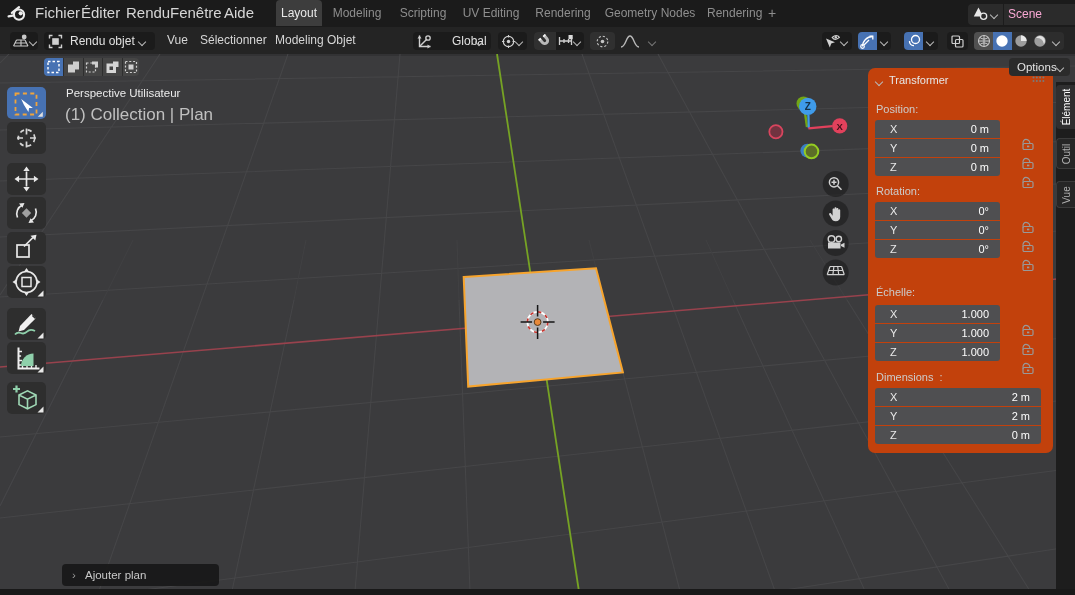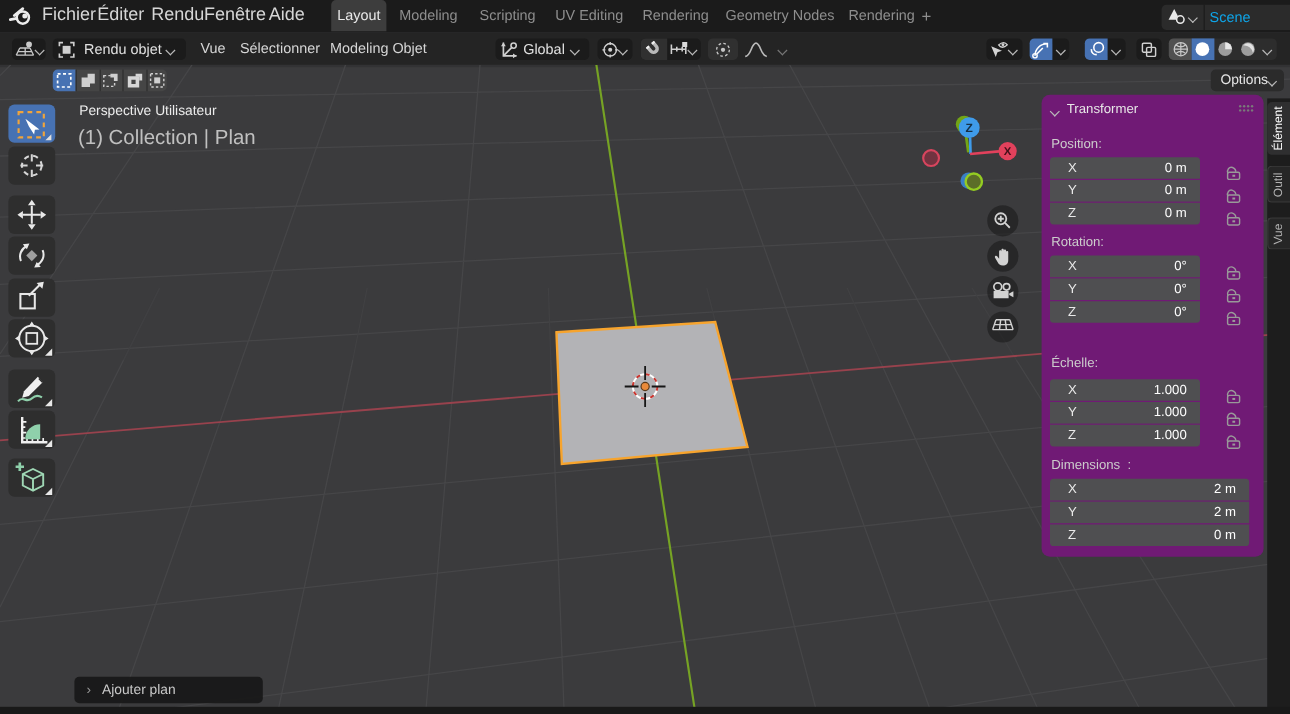--- a/index.html
+++ b/index.html
@@ -2,32 +2,32 @@
 <html><head><meta charset="utf-8"><style>
 *{margin:0;padding:0;box-sizing:border-box}
 html,body{width:1075px;height:595px;overflow:hidden;background:#3b3b3d;font-family:"Liberation Sans",sans-serif;-webkit-font-smoothing:antialiased}
 #app{position:relative;width:1075px;height:595px}
 .abs{position:absolute}
 
 #topbar{left:0;top:0;width:1075px;height:27px;background:#1b1b1b}
 .tmenu{position:absolute;top:0;height:26px;line-height:26px;font-size:15px;color:#d6d6d6}
 .wstab{position:absolute;top:0;height:26px;line-height:27px;font-size:12px;color:#8e8e8e;text-align:center}
 .wstab.act{color:#e9e9e9;background:#3d3d3d;border-radius:4px 4px 0 0}
-#scenew{position:absolute;right:0;top:4px;width:107px;height:21px;background:#2b2b2b;border-radius:4px 0 0 4px;color:#0ea5e9;font-size:12px}
+#scenew{position:absolute;right:0;top:4px;width:107px;height:21px;background:#2b2b2b;border-radius:4px 0 0 4px;color:#f9a8d4;font-size:12px}
 
 #vphead{left:0;top:27px;width:1075px;height:27px;background:#242424}
 .hw{position:absolute;top:4px;height:18px;background:#1b1b1b;border-radius:4px;color:#e0e0e0;font-size:12px;display:flex;align-items:center}
 .hmenu{position:absolute;top:0;height:27px;line-height:27px;font-size:12px;color:#d6d6d6}
 .chev{display:inline-block;width:7px;height:7px;position:relative}
 .chev:before{content:"";position:absolute;left:0;top:1px;width:5px;height:5px;border-right:1.4px solid #b9b9b9;border-bottom:1.4px solid #b9b9b9;transform:rotate(45deg)}
 
 .tool{position:absolute;left:7px;width:39px;height:32px;background:#2e2e2e;border-radius:5px}
 .tool.act{background:#4772b3}
 
-#npanel{left:868px;top:79px;width:185px;height:385px;background:#701a75;border-radius:7px;color:#d0d0d0;font-size:11px}
+#npanel{left:868px;top:68px;width:185px;height:385px;background:#c2410c;border-radius:7px;color:#d0d0d0;font-size:11px}
 .plabel{position:absolute;left:8px;color:#cccccc;font-size:11px}
 .prow{position:absolute;left:7px;width:125px;height:18px;background:#4f4f51;color:#e9e9e9;font-size:11px;line-height:18px}
 .prow .lab{position:absolute;left:15px}
 .prow .val{position:absolute;right:11px;color:#fdfdfd}
 
 #tabstrip{left:1056px;top:82px;width:19px;height:513px;background:#1d1d1d}
 .vtab{position:absolute;left:1056px;width:19px;border-radius:4px 0 0 4px;color:#b2b2b2;font-size:10px}
 .vtab span{position:absolute;left:50%;top:50%;transform:translate(-50%,-50%) rotate(-90deg);white-space:nowrap}
 .vtab.act{background:#2f2f30;color:#ffffff}
 
@@ -144,21 +144,21 @@
   <span class="hmenu" style="left:200px">Sélectionner</span>
   <span class="hmenu" style="left:275px">Modeling</span>
   <span class="hmenu" style="left:327px">Objet</span>
   <div class="hw" style="left:413px;top:5px;width:78px">
     <svg width="15" height="15" viewBox="0 0 15 15" style="margin-left:4px">
       <path d="M2.5 1.5 v11 h11" stroke="#cfcfcf" stroke-width="1.4" fill="none"></path>
       <path d="M2.5 1.5 l-2 3 h4z M13.5 12.5 l-3-2 v4z" fill="#cfcfcf"></path>
       <path d="M2.5 12.5 L10 5" stroke="#cfcfcf" stroke-width="1.4"></path>
       <circle cx="11" cy="4" r="2.2" fill="none" stroke="#cfcfcf" stroke-width="1.3"></circle>
     </svg>
-    <span style="margin-left:4px">Global</span>
+    <span style="margin-left:20px">Global</span>
     <span class="chev" style="position:absolute;right:8px"></span>
   </div>
   <div class="hw" style="left:498px;top:5px;width:29px">
     <svg width="15" height="15" viewBox="0 0 15 15" style="margin-left:3px">
       <circle cx="7.5" cy="7.5" r="5.2" fill="none" stroke="#cfcfcf" stroke-width="1.2"></circle>
       <circle cx="7.5" cy="7.5" r="1.7" fill="#cfcfcf"></circle>
       <path d="M7.5 1 v2.5 M7.5 11.5 v2.5 M1 7.5 h2.5 M11.5 7.5 h2.5" stroke="#cfcfcf" stroke-width="1.1"></path>
     </svg>
     <span class="chev" style="position:absolute;right:4px"></span>
   </div>

